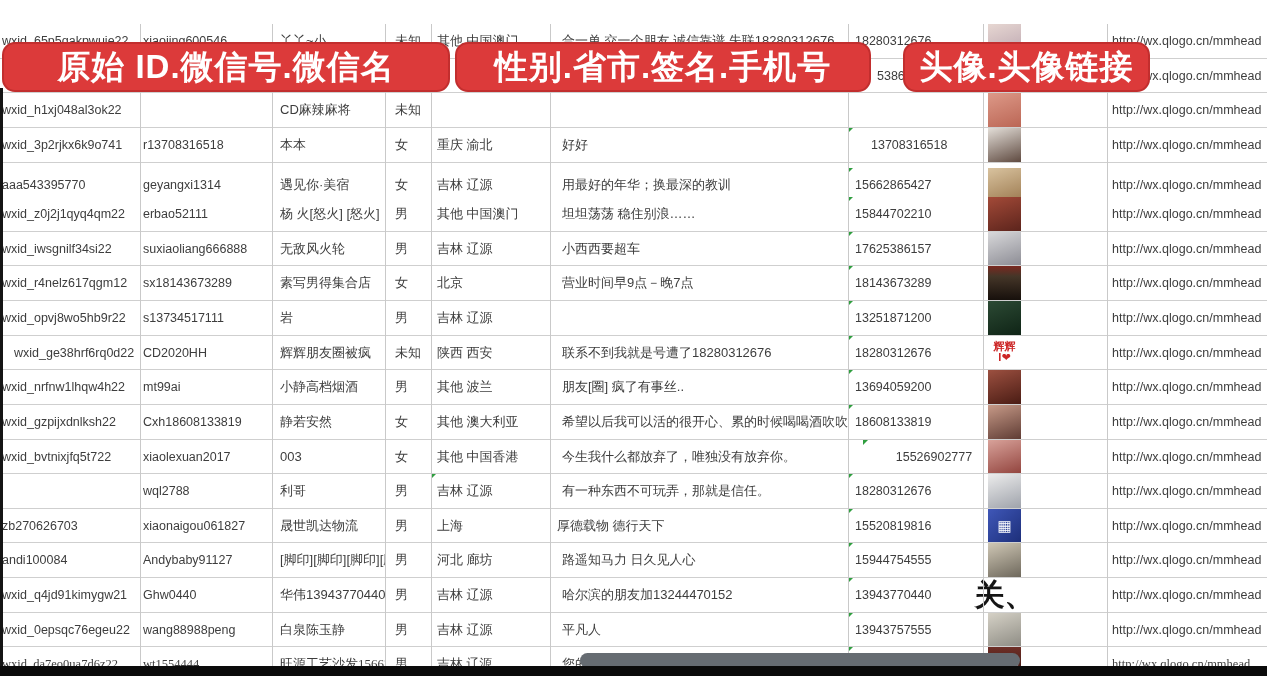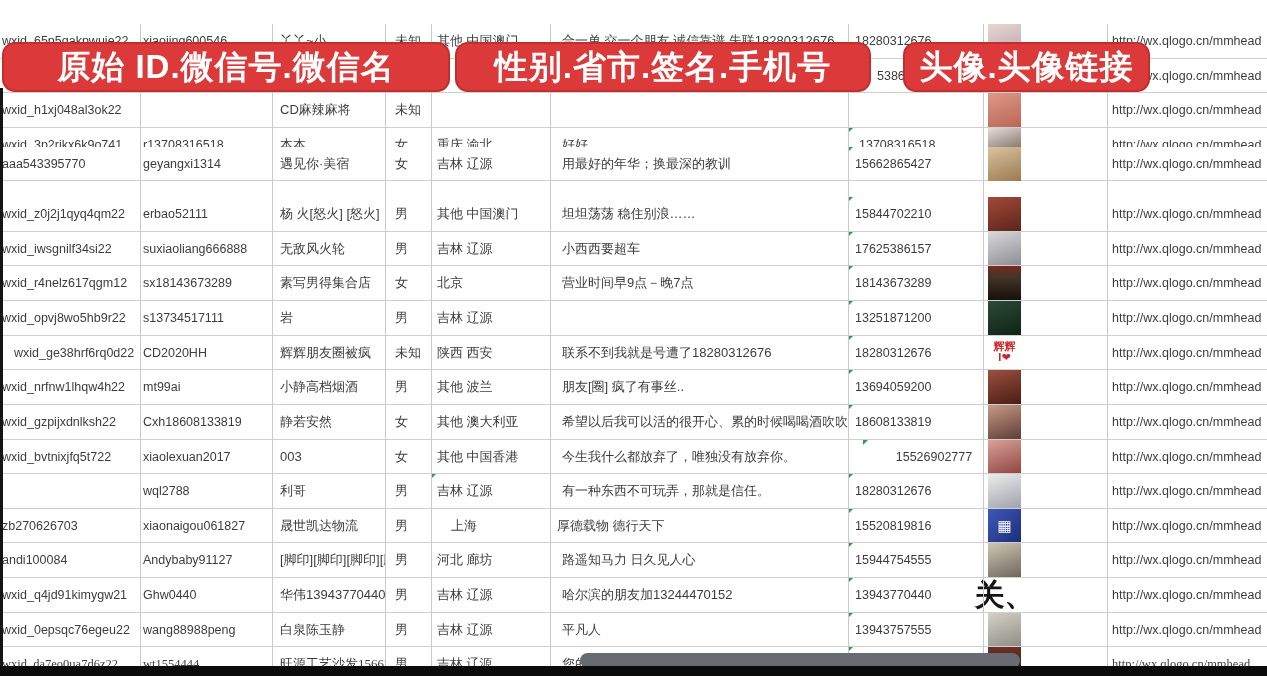--- a/index.html
+++ b/index.html
@@ -85,27 +85,27 @@
         </div>
         <div class="cell latin" style="left: 1107px; width: 161px; padding-left: 5px;">http://wx.qlogo.cn/mmhead</div>
       </div>
       <div class="row" style="top: 111.89px; height: 34.63px;">
         <div class="cell latin" style="left: 0px; width: 140px; padding-left: 2px;">wxid_3p2rjkx6k9o741</div>
         <div class="cell latin" style="left: 140px; width: 132px; padding-left: 3px;">r13708316518</div>
         <div class="cell" style="left: 272px; width: 113px; padding-left: 8px;">本本</div>
         <div class="cell" style="left: 385px; width: 46px; padding-left: 10px;">女</div>
         <div class="cell" style="left: 431px; width: 119px; padding-left: 6px;">重庆 渝北</div>
         <div class="cell" style="left: 550px; width: 298px; padding-left: 12px;">好好</div>
-        <div class="cell latin" style="left: 848px; width: 135px; padding-left: 11px;">13708316518<span class="tri"></span></div>
+        <div class="cell latin" style="left: 848px; width: 135px; padding-left: 23px;">13708316518<span class="tri"></span></div>
         <div class="cell" style="left: 983px; width: 124px; overflow: visible;">
           <div class="av" style="background: linear-gradient(160deg, rgb(227, 222, 216), rgb(95, 74, 64)); height: 33.63px;"></div>
         </div>
         <div class="cell latin" style="left: 1107px; width: 161px; padding-left: 5px;">http://wx.qlogo.cn/mmhead</div>
       </div>
-      <div class="row" style="top: 131px; height: 34px;">
+      <div class="row" style="top: 152px; height: 34px;">
         <div class="cell latin" style="left: 0px; width: 140px; padding-left: 2px;">aaa543395770</div>
         <div class="cell latin" style="left: 140px; width: 132px; padding-left: 3px;">geyangxi1314</div>
         <div class="cell" style="left: 272px; width: 113px; padding-left: 8px;">遇见你·美宿</div>
         <div class="cell" style="left: 385px; width: 46px; padding-left: 10px;">女</div>
         <div class="cell" style="left: 431px; width: 119px; padding-left: 6px;">吉林 辽源</div>
         <div class="cell" style="left: 550px; width: 298px; padding-left: 12px;">用最好的年华；换最深的教训</div>
         <div class="cell latin" style="left: 848px; width: 135px; padding-left: 7px;">15662865427<span class="tri"></span></div>
         <div class="cell" style="left: 983px; width: 124px; overflow: visible;">
           <div class="av" style="background: linear-gradient(160deg, rgb(217, 195, 159), rgb(156, 122, 80)); height: 33.63px;"></div>
         </div>
@@ -226,21 +226,21 @@
         <div class="cell" style="left: 983px; width: 124px; overflow: visible;">
           <div class="av" style="background: linear-gradient(160deg, rgb(236, 236, 236), rgb(159, 163, 171)); height: 33.63px;"></div>
         </div>
         <div class="cell latin" style="left: 1107px; width: 161px; padding-left: 5px;">http://wx.qlogo.cn/mmhead</div>
       </div>
       <div class="row" style="top: 492.82px; height: 34.63px;">
         <div class="cell latin" style="left: 0px; width: 140px; padding-left: 2px;">zb270626703</div>
         <div class="cell latin" style="left: 140px; width: 132px; padding-left: 3px;">xiaonaigou061827</div>
         <div class="cell" style="left: 272px; width: 113px; padding-left: 8px;">晟世凯达物流</div>
         <div class="cell" style="left: 385px; width: 46px; padding-left: 10px;">男</div>
-        <div class="cell" style="left: 431px; width: 119px; padding-left: 20px;">上海</div>
+        <div class="cell" style="left: 431px; width: 119px; padding-left: 6px;">上海</div>
         <div class="cell" style="left: 550px; width: 298px; padding-left: 7px;">厚德载物 德行天下</div>
         <div class="cell latin" style="left: 848px; width: 135px; padding-left: 7px;">15520819816<span class="tri"></span></div>
         <div class="cell" style="left: 983px; width: 124px; overflow: visible;">
           <div class="av" style="background: linear-gradient(135deg, rgb(63, 87, 184), rgb(29, 47, 122)); height: 33.63px; color: rgb(255, 255, 255); font-size: 15px;">▦</div>
         </div>
         <div class="cell latin" style="left: 1107px; width: 161px; padding-left: 5px;">http://wx.qlogo.cn/mmhead</div>
       </div>
       <div class="row" style="top: 527.45px; height: 34.63px;">
         <div class="cell latin" style="left: 0px; width: 140px; padding-left: 2px;">andi100084</div>
         <div class="cell latin" style="left: 140px; width: 132px; padding-left: 3px;">Andybaby91127</div>

